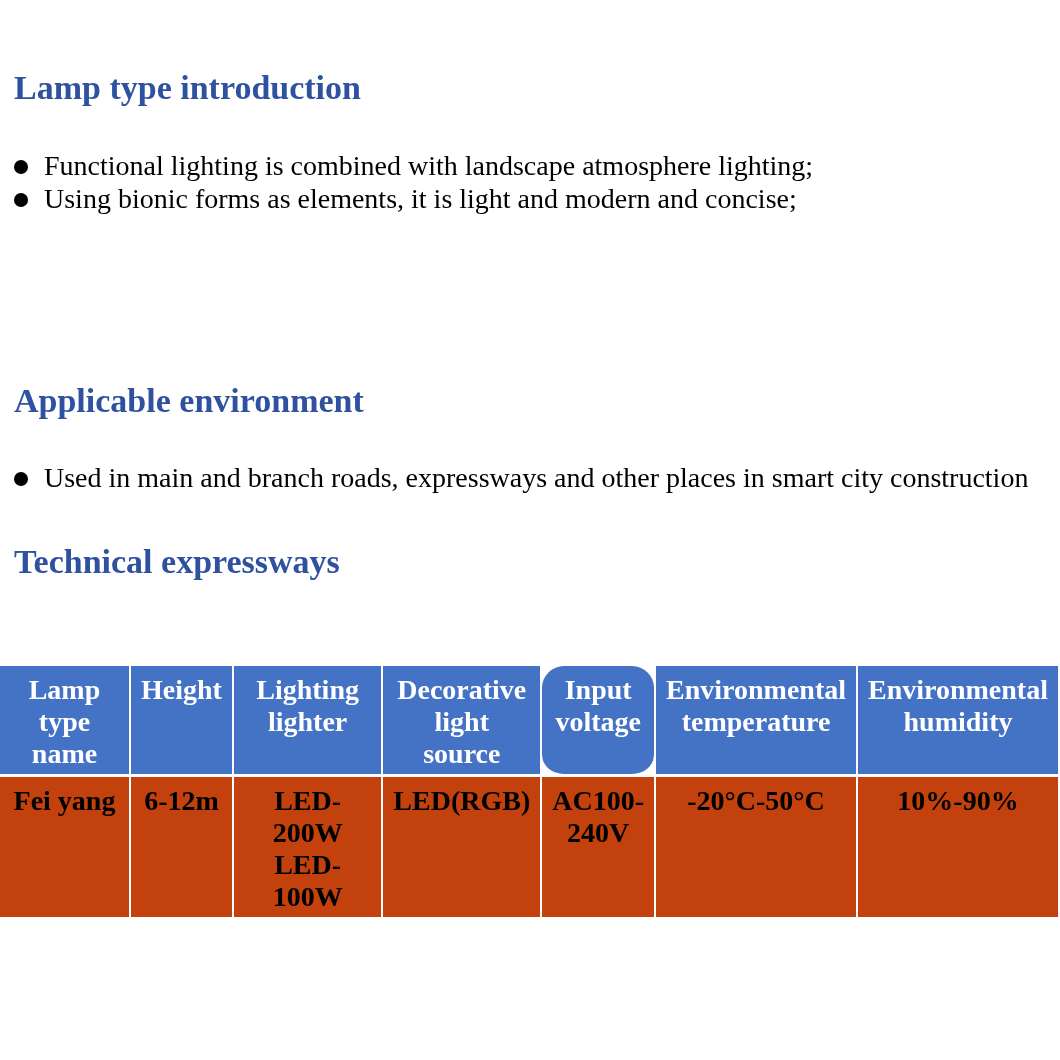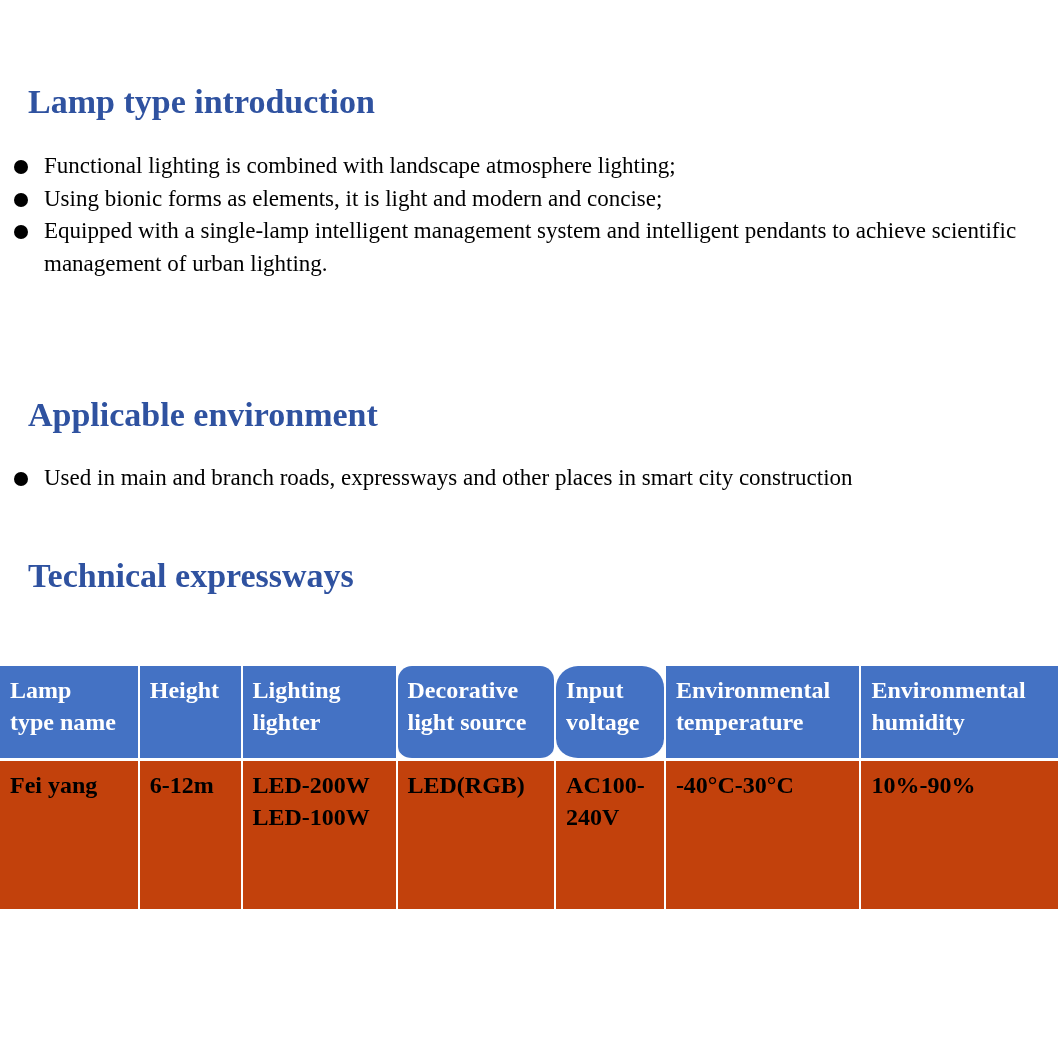--- a/index.html
+++ b/index.html
@@ -1,34 +1,33 @@
 <!DOCTYPE html>
 <html><head>
 <meta charset="utf-8">
 <style>
   html, body { margin:0; padding:0; background:#ffffff; }
   body { width:1060px; height:1060px; position:relative; overflow:hidden; font-family:"Liberation Serif", serif; color:#000; }
-  .h { position:absolute; left:12px; margin:16px; color:#2f52a0; font-weight:bold; font-size:34px; line-height:40px; font-family:"Liberation Serif", serif; }
-  .list { position:absolute; left:12px; margin:0; padding:0; list-style:none; font-size:23px; line-height:32.5px; }
+  .h { position:absolute; left:12px; margin:2px; color:#2f52a0; font-weight:bold; font-size:34px; line-height:40px; font-family:"Liberation Serif", serif; }
+  .list { position:absolute; left:12px; margin:0; padding:0; list-style:none; font-size:28px; line-height:32.5px; }
   .list li { position:relative; padding-left:32px; width:990px; }
   .list li .bullet { position:absolute; left:2px; top:10px; width:14px; height:14px; border-radius:50%; background:#000; }
   table { position:absolute; left:0; top:666px; border-collapse:separate; border-spacing:2px 0; margin-left:-2px; }
-  th, td { text-align:left; vertical-align:top; font-weight:bold; font-size:24px; line-height:32px; padding:8px 10px 12px 10px; }
+  th, td { text-align:center; vertical-align:top; font-weight:bold; font-size:28px; line-height:32px; padding:8px 10px 4px 10px; }
   th { background:#4472c4; color:#fff; height:72px; border-bottom:3px solid #fff; }
   td { background:#c2410c; color:#000; height:128px; }
 </style>
 </head>
 <body>
 
 <h2 class="h" style="top:66px;">Lamp type introduction</h2>
 
 <ul class="list" style="top:150px;">
   <li><span class="bullet"></span><span>Functional lighting is combined with landscape atmosphere lighting;</span></li>
   <li><span class="bullet"></span><span>Using bionic forms as elements, it is light and modern and concise;</span></li>
-  <li><span class="bullet"></span><span>Equipped with a single-lamp intelligent management system and intelligent pendants to achieve scientific management of urban lighting.</span></li>
 </ul>
 
 <h2 class="h" style="top:379px;text-align:center;">Applicable environment</h2>
 
 <ul class="list" style="top:462px;">
   <li><span class="bullet"></span><span>Used in main and branch roads, expressways and other places in smart city construction</span></li>
 </ul>
 
 <h2 class="h" style="top:540px;">Technical expressways</h2>
 
@@ -40,21 +39,21 @@
           <div>type name</div>
         </th>
       <th style="width:81px;">
           <div>Height</div>
           <div></div>
         </th>
       <th style="width:134px;">
           <div>Lighting</div>
           <div>lighter</div>
         </th>
-      <th style="width:137px;border-radius:14px;">
+      <th style="width:137px;">
           <div>Decorative</div>
           <div>light source</div>
         </th>
       <th style="width:88px;border-radius:22px;">
           <div>Input</div>
           <div>voltage</div>
         </th>
       <th style="width:174px;">
           <div>Environmental</div>
           <div>temperature</div>
@@ -81,21 +80,21 @@
         </td>
       <td>
           <div>LED(RGB)</div>
           <div></div>
         </td>
       <td>
           <div>AC100-</div>
           <div>240V</div>
         </td>
       <td>
-          <div>-40°C-30°C</div>
+          <div>-20°C-50°C</div>
           <div></div>
         </td>
       <td>
           <div>10%-90%</div>
           <div></div>
         </td>
     </tr>
   </tbody>
 </table>
 

